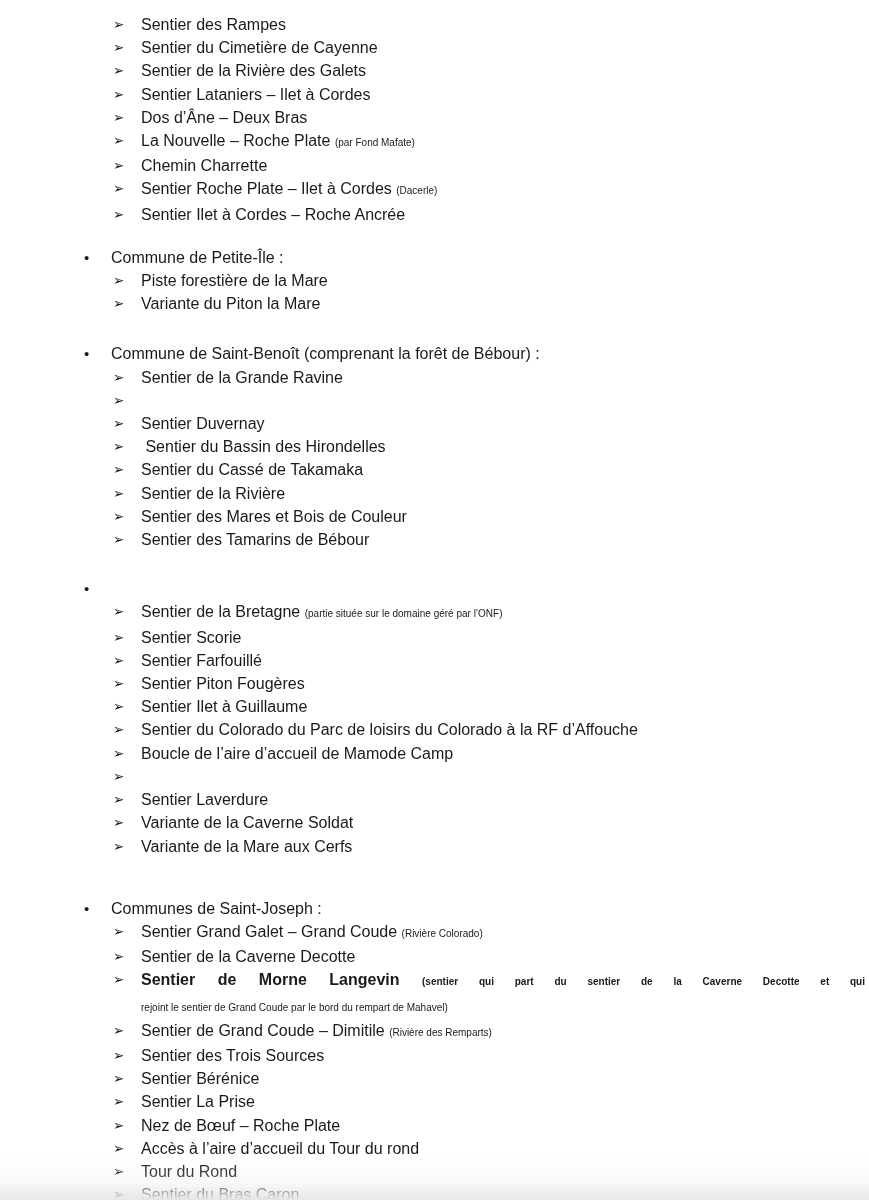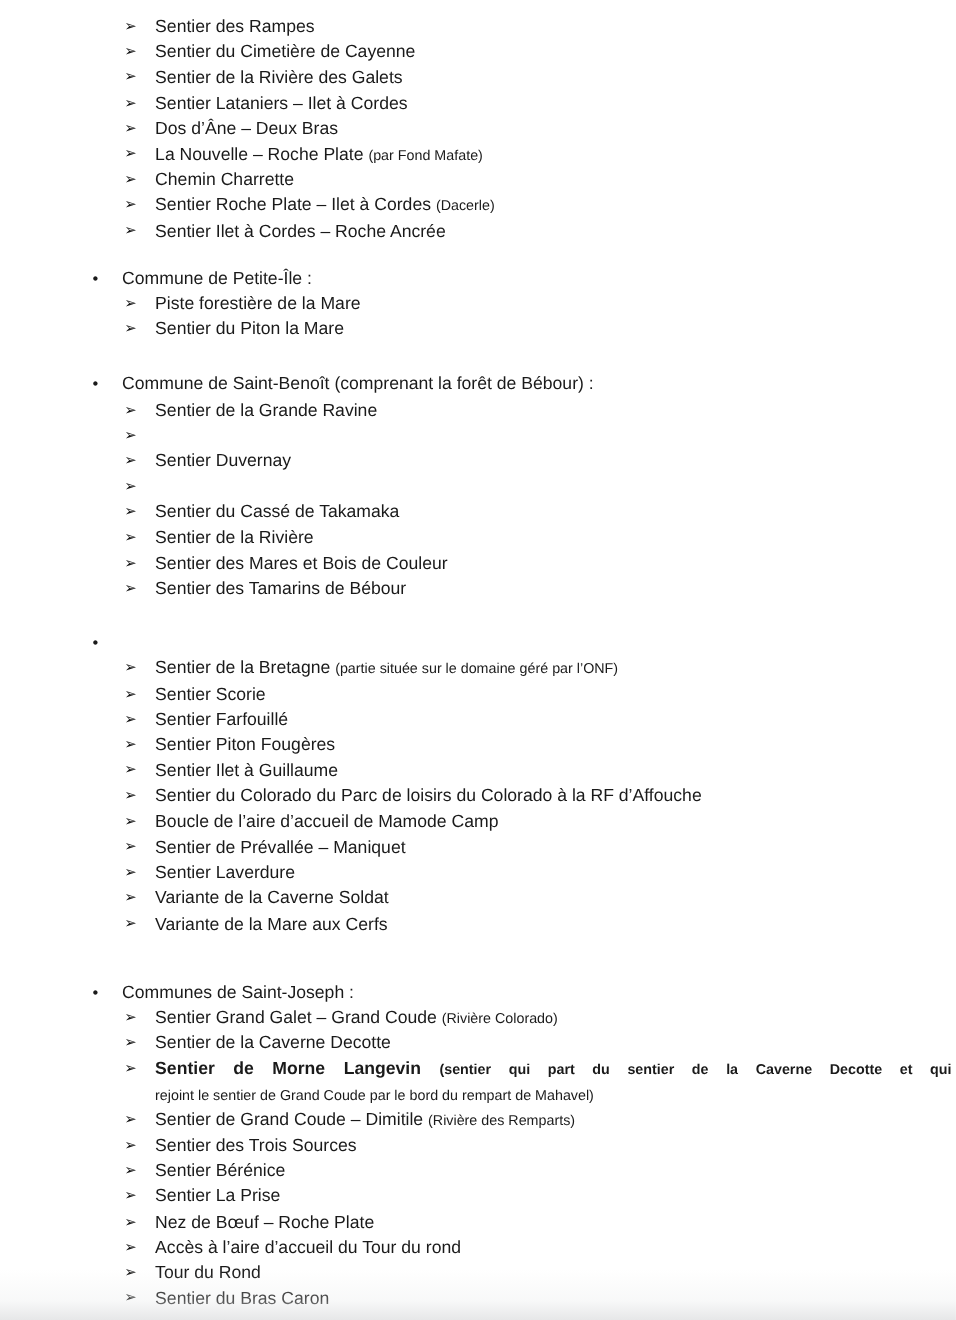--- a/index.html
+++ b/index.html
@@ -60,21 +60,21 @@
   .item .marker {
     flex: 0 0 28px;
     font-family: "DejaVu Sans", sans-serif;
     font-size: 13.5px;
     line-height: 23.2px;
     color: #141414;
   }
   .item .text { flex: 1; padding-right: 4px; }
 
   .run.b { font-weight: 400; }
-  .run.sm { font-size: 13px; }
+  .run.sm { font-size: 10px; }
   .line-justified { text-align: justify; text-align-last: justify; font-weight: bold; }
 </style>
 </head>
 <body>
 
 <div class="page">
   <div class="content" style="color: rgb(26, 26, 26);">
       <div class="section">
         <div class="item">
           <span class="marker">➢</span>
@@ -117,41 +117,42 @@
         <div class="header-line">
           <span class="marker">•</span>
           <span class="header-text"><span class="run b">Commune de Petite-Île</span><span class="run"> :</span></span>
         </div>
         <div class="item">
           <span class="marker">➢</span>
           <div class="text"><span class="run">Piste forestière de la Mare</span></div>
         </div>
         <div class="item">
           <span class="marker">➢</span>
-          <div class="text"><span class="run">Sentier du Piton la Mare</span></div>
+          <div class="text"><span class="run">Variante du Piton la Mare</span></div>
         </div>
       </div>
       <div class="section">
         <div class="header-line">
           <span class="marker">•</span>
           <span class="header-text"><span class="run b">Commune de Saint-Benoît</span><span class="run"> (comprenant la forêt de Bébour) :</span></span>
         </div>
         <div class="item">
           <span class="marker">➢</span>
           <div class="text"><span class="run">Sentier de la Grande Ravine</span></div>
         </div>
         <div class="item">
           <span class="marker">➢</span>
         </div>
         <div class="item">
           <span class="marker">➢</span>
           <div class="text"><span class="run">Sentier Duvernay</span></div>
         </div>
         <div class="item">
           <span class="marker">➢</span>
+          <div class="text"><span class="run">&nbsp;Sentier du Bassin des Hirondelles</span></div>
         </div>
         <div class="item">
           <span class="marker">➢</span>
           <div class="text"><span class="run">Sentier du Cassé de Takamaka</span></div>
         </div>
         <div class="item">
           <span class="marker">➢</span>
           <div class="text"><span class="run">Sentier de la Rivière</span></div>
         </div>
         <div class="item">
@@ -190,21 +191,20 @@
         <div class="item">
           <span class="marker">➢</span>
           <div class="text"><span class="run">Sentier du Colorado </span><span class="run b">du Parc de loisirs du Colorado à la RF d’Affouche</span></div>
         </div>
         <div class="item">
           <span class="marker">➢</span>
           <div class="text"><span class="run">Boucle de l’aire d’accueil de Mamode Camp</span></div>
         </div>
         <div class="item">
           <span class="marker">➢</span>
-          <div class="text"><span class="run">Sentier de Prévallée – Maniquet</span></div>
         </div>
         <div class="item">
           <span class="marker">➢</span>
           <div class="text"><span class="run">Sentier Laverdure</span></div>
         </div>
         <div class="item">
           <span class="marker">➢</span>
           <div class="text"><span class="run">Variante de la Caverne Soldat</span></div>
         </div>
         <div class="item">

